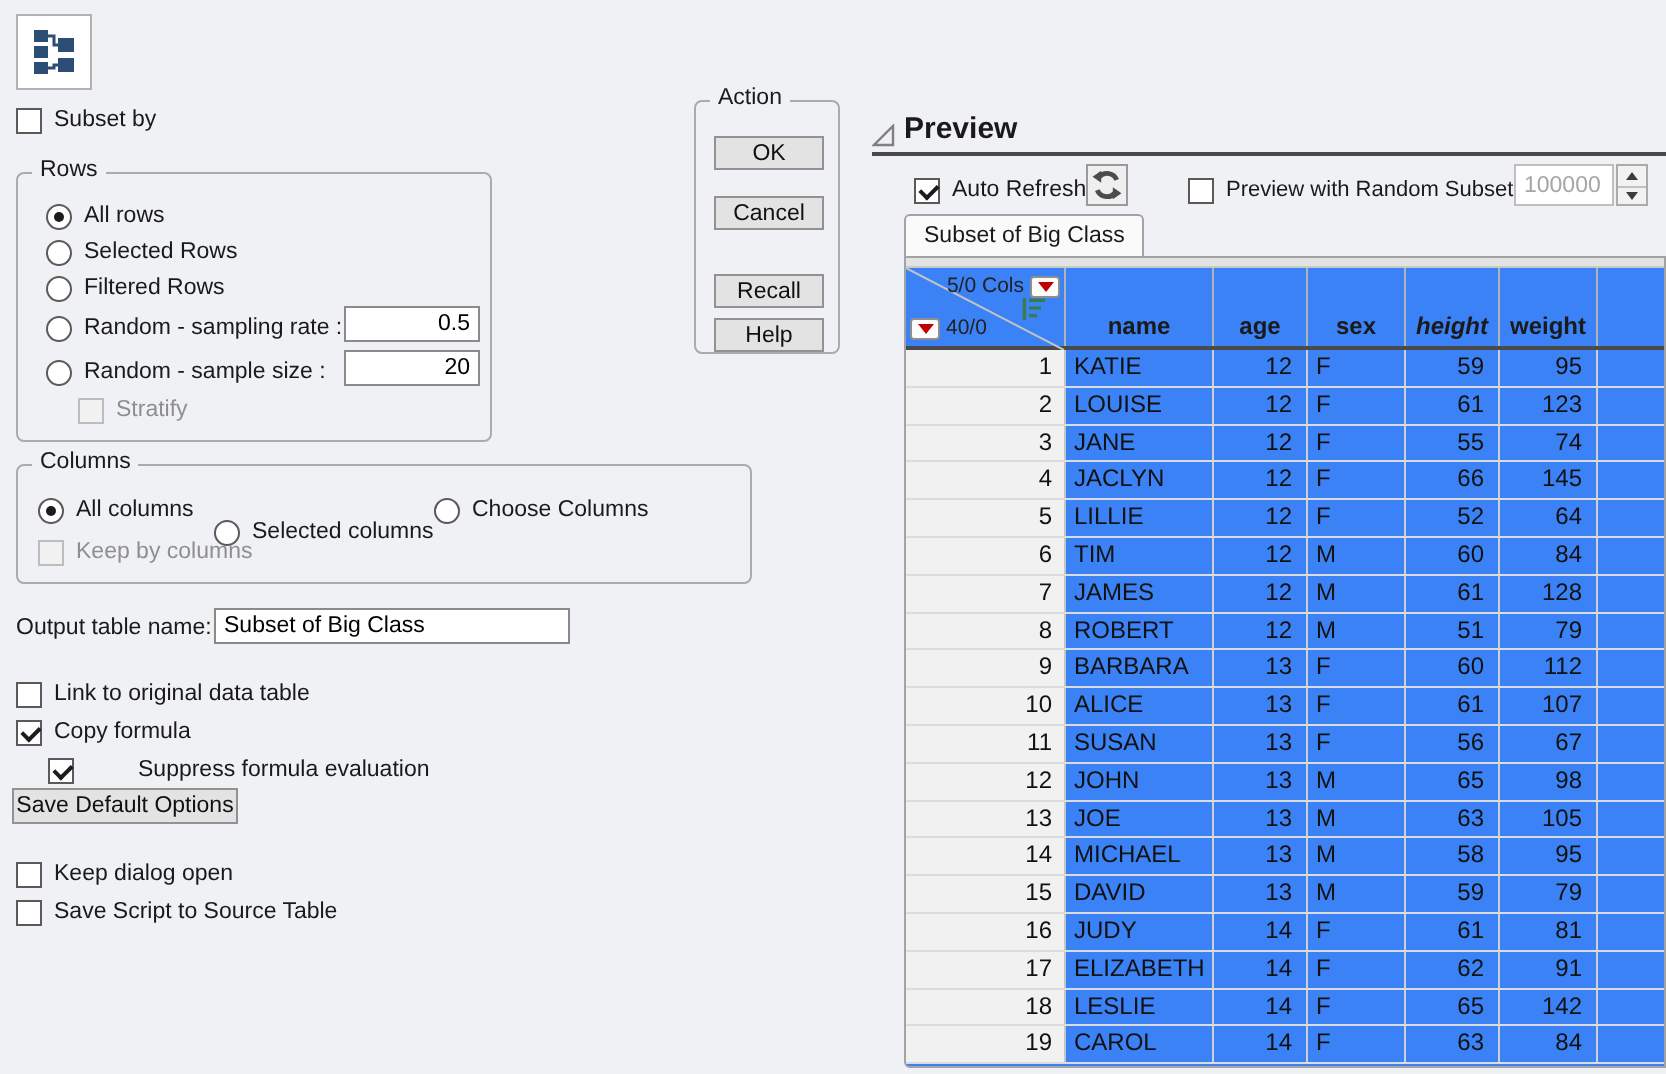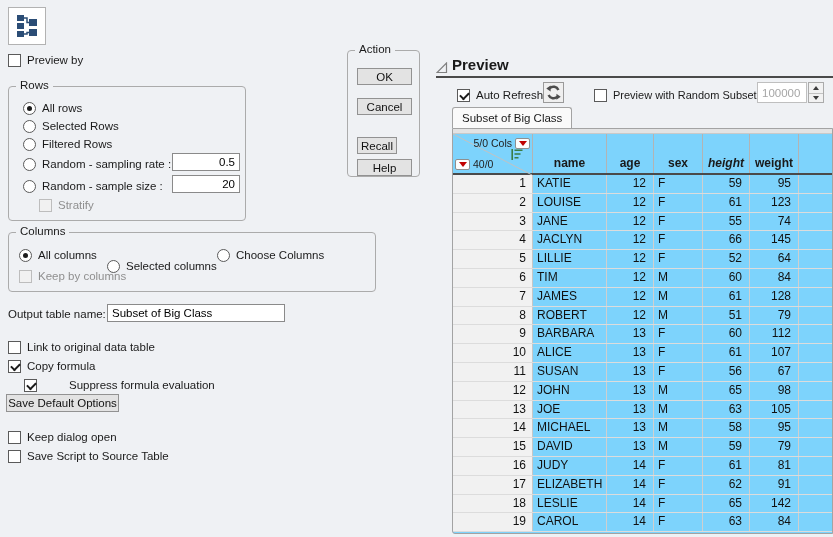--- a/index.html
+++ b/index.html
@@ -42,21 +42,21 @@
   .spinner { position:absolute; left:808px; top:82px; width:16px; height:21px; border:1px solid #ababab; background:#f2f2f2; }
   .spin-half { height:9.5px; display:flex; align-items:center; justify-content:center; }
   .spin-up::after { content:""; border-left:3.5px solid transparent; border-right:3.5px solid transparent; border-bottom:4px solid #3c3c3c; }
   .spin-dn::after { content:""; border-left:3.5px solid transparent; border-right:3.5px solid transparent; border-top:4px solid #3c3c3c; }
 
   .tab { position:absolute; left:452px; top:107px; height:21px; padding:0 9px; background:#fafafa;
          border:1px solid #a3a3a3; border-bottom:none; border-radius:3px 3px 0 0; font-size:11.5px;
          display:flex; align-items:center; }
 
   
-  .panel { position:absolute; left:452px; top:128px; width:381px; height:406px; background:#7dd3fc;
+  .panel { position:absolute; left:452px; top:128px; width:381px; height:406px; background:#3b82f6;
            border:1px solid #a3a3a3; border-radius:0 0 0 3px; overflow:hidden; }
   .tbl-top { height:5px; background:#e3e3e3; border-bottom:1px solid #c9c9c9; }
   .thead { display:flex; height:41px; border-bottom:2px solid #4a4a4a; }
   .corner { width:80px; position:relative; border-right:1px solid #b3b3b3; flex:none; }
   .diag { position:absolute; left:0; top:0; }
   .cols-sum { position:absolute; top:3px; right:2px; display:flex; align-items:center; gap:3px; font-size:10.5px; color:#222; }
   .rows-sum { position:absolute; bottom:3px; left:2px; display:flex; align-items:center; gap:3px; font-size:10.5px; color:#222; }
   .green-ic { position:absolute; top:14px; right:8px; }
   .rt-btn { width:15px; height:11px; border:1px solid #8f8f8f; background:#fdfdfd; border-radius:2px;
             display:flex; align-items:center; justify-content:center; flex:none; }
@@ -87,21 +87,21 @@
       </g>
       <g stroke="#2b4d76" stroke-width="1.5" fill="none">
         <path d="M10 5 h3 v4.5 h2"></path>
           <path d="M10 21 h3 v-1.5 h2"></path>
       </g>
     </svg>
   </div>
 
   <div class="cbrow" style="left:8px; top:53px;">
     <span class="cb"></span>
-    <span class="lbl">Preview by</span>
+    <span class="lbl">Subset by</span>
   </div>
 
   <div class="grp" style="left:8px; top:86px; width:238px; height:135px;">
     <span class="legend">Rows</span>
     <div class="rdrow" style="left:14px; top:14px;justify-content:space-between;">
       <span class="radio checked"></span>
       <span class="lbl">All rows</span>
     </div>
     <div class="rdrow" style="left:14px; top:32px;">
       <span class="radio"></span>
@@ -169,21 +169,21 @@
   </div>
   <div class="cbrow" style="left:8px; top:449px;">
     <span class="cb"></span>
     <span class="lbl">Save Script to Source Table</span>
   </div>
 
   <div class="grp" style="left:347px; top:50px; width:73px; height:127px;">
     <span class="legend">Action</span>
     <button class="btn" style="left:9px; top:17px; width:55px; height:17px;">OK</button>
     <button class="btn" style="left:9px; top:47px; width:55px; height:17px;">Cancel</button>
-    <button class="btn" style="left:9px; top:86px; width:40px; height:17px;">Recall</button>
+    <button class="btn" style="left:9px; top:86px; width:55px; height:17px;">Recall</button>
     <button class="btn" style="left:9px; top:108px; width:55px; height:17px;">Help</button>
   </div>
 
   <svg class="disc-tri" width="12" height="12" viewBox="0 0 12 12">
     <polygon points="1,10.5 10.5,10.5 10.5,1" fill="#eff1f4" stroke="#808080" stroke-width="1.2"></polygon>
   </svg>
   <div class="pv-title">Preview</div>
   <div class="pv-rule"></div>
 
   <div class="cbrow" style="left:457px; top:88px;">

